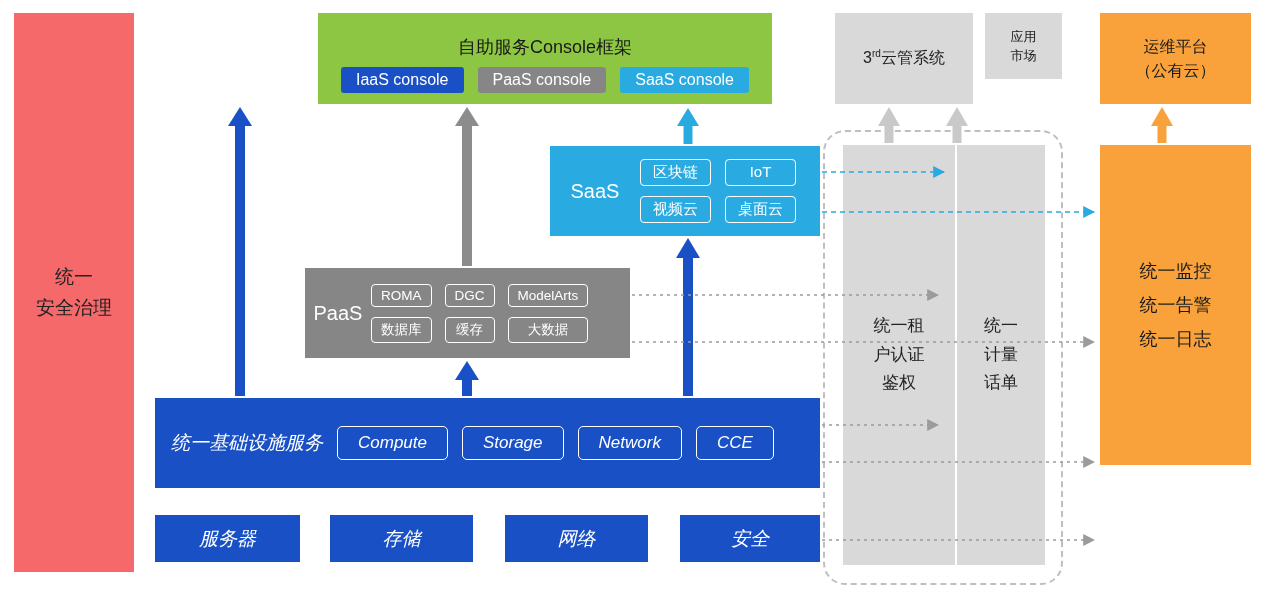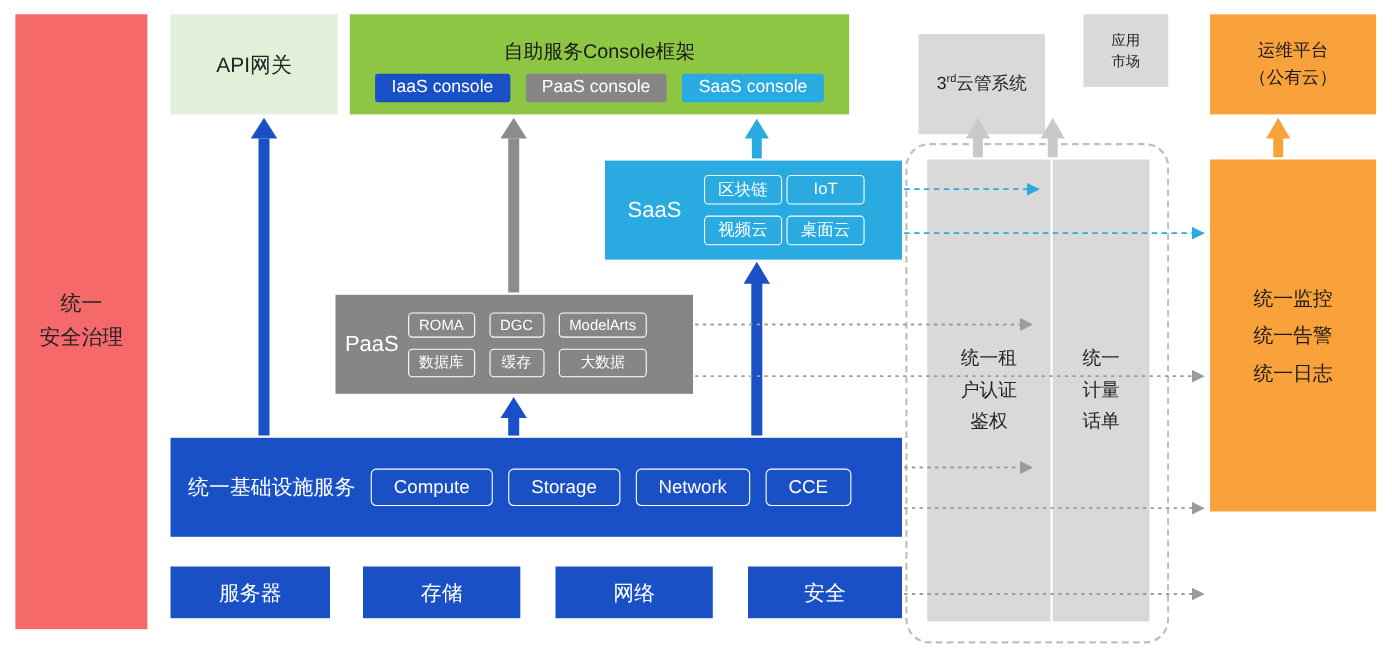--- a/index.html
+++ b/index.html
@@ -14,24 +14,24 @@
   .frame-green .title{font-size:18px;margin-top:22px;}
   .console-row{display:flex;gap:14px;margin-top:8px;}
   .console-chip{color:#fff;font-size:16px;padding:4px 15px;border-radius:3px;}
   .c-blue{background:var(--blue,#1A50C5);}
   .c-gray{background:var(--gray,#868686);}
   .c-cyan{background:var(--cyan,#29ABE2);}
   .bar-lgray{background:var(--light-gray,#D9D9D9);color:#222;}
   .bar-orange{background:var(--orange,#F9A23C);color:#1a1a1a;}
   .saas-box{background:var(--cyan,#29ABE2);color:#fff;}
   .paas-box{background:var(--gray,#868686);color:#fff;}
-  .blue-box{background:var(--blue,#1A50C5);color:#fff;}
+  .blue-box{background:var(--blue,#1A50C5);color:#fff;font-style:italic;}
   .group-label{font-size:20px;color:#fff;}
   .chip{border:1.5px solid #fff;border-radius:4px;color:#fff;text-align:center;}
-  .saas-grid{display:grid;grid-template-columns:auto auto;gap:10px 4px;}
+  .saas-grid{display:grid;grid-template-columns:auto auto;gap:10px 14px;}
   .saas-grid .chip{font-size:15px;padding:3px 12px;}
   .paas-grid{display:grid;grid-template-columns:auto auto auto;gap:10px 13px;}
   .paas-grid .chip{font-size:13.5px;padding:3px 9px;}
   .infra-row{display:flex;gap:14px;align-items:center;}
   .infra-row .chip{font-size:17px;padding:6px 20px;border-radius:5px;}
   .hw-box{font-size:19px;}
   .infra-label{font-size:19px;color:#fff;white-space:nowrap;}
   .dashed-region{border:2px dashed #BFBFBF;border-radius:22px;background:transparent;}
   .col-gray{background:var(--light-gray,#D9D9D9);color:#222;font-size:17px;line-height:1.7;}
   .bar-orange.tall{font-size:18px;line-height:1.9;}
@@ -39,32 +39,31 @@
   svg.overlay{position:absolute;left:0;top:0;z-index:10;pointer-events:none;}
 </style>
 </head>
 <body>
 
 <div id="canvas">
 
   <div class="abs box bar-red pre" style="left:14px;top:13px;width:120px;height:559px;">统一
 安全治理</div>
 
-  <div class="abs box bar-lgreen" style="left:155px;top:13px;width:152px;height:91px;">API网关</div>
 
   <div class="abs box frame-green" style="left:318px;top:13px;width:454px;height:91px;">
     <div class="title">自助服务Console框架</div>
     <div class="console-row">
       <span class="console-chip c-blue">IaaS console</span>
       <span class="console-chip c-gray">PaaS console</span>
       <span class="console-chip c-cyan">SaaS console</span>
     </div>
   </div>
 
-  <div class="abs box bar-lgray" style="left:835px;top:31px;width:115px;height:91px;font-size:16px;">
+  <div class="abs box bar-lgray" style="left:835px;top:13px;width:138px;height:91px;font-size:16px;">
     <span><span>3</span><sup>rd</sup><span>云管系统</span></span>
   </div>
 
   <div class="abs box bar-lgray pre" style="left:985px;top:13px;width:77px;height:66px;font-size:13px;line-height:1.5;">应用
 市场</div>
 
   <div class="abs box bar-orange pre" style="left:1100px;top:13px;width:151px;height:91px;font-size:16px;line-height:1.5;">运维平台
 （公有云）</div>
 
   <div class="abs box saas-box" style="left:550px;top:146px;width:270px;height:90px;justify-content:flex-start;">

